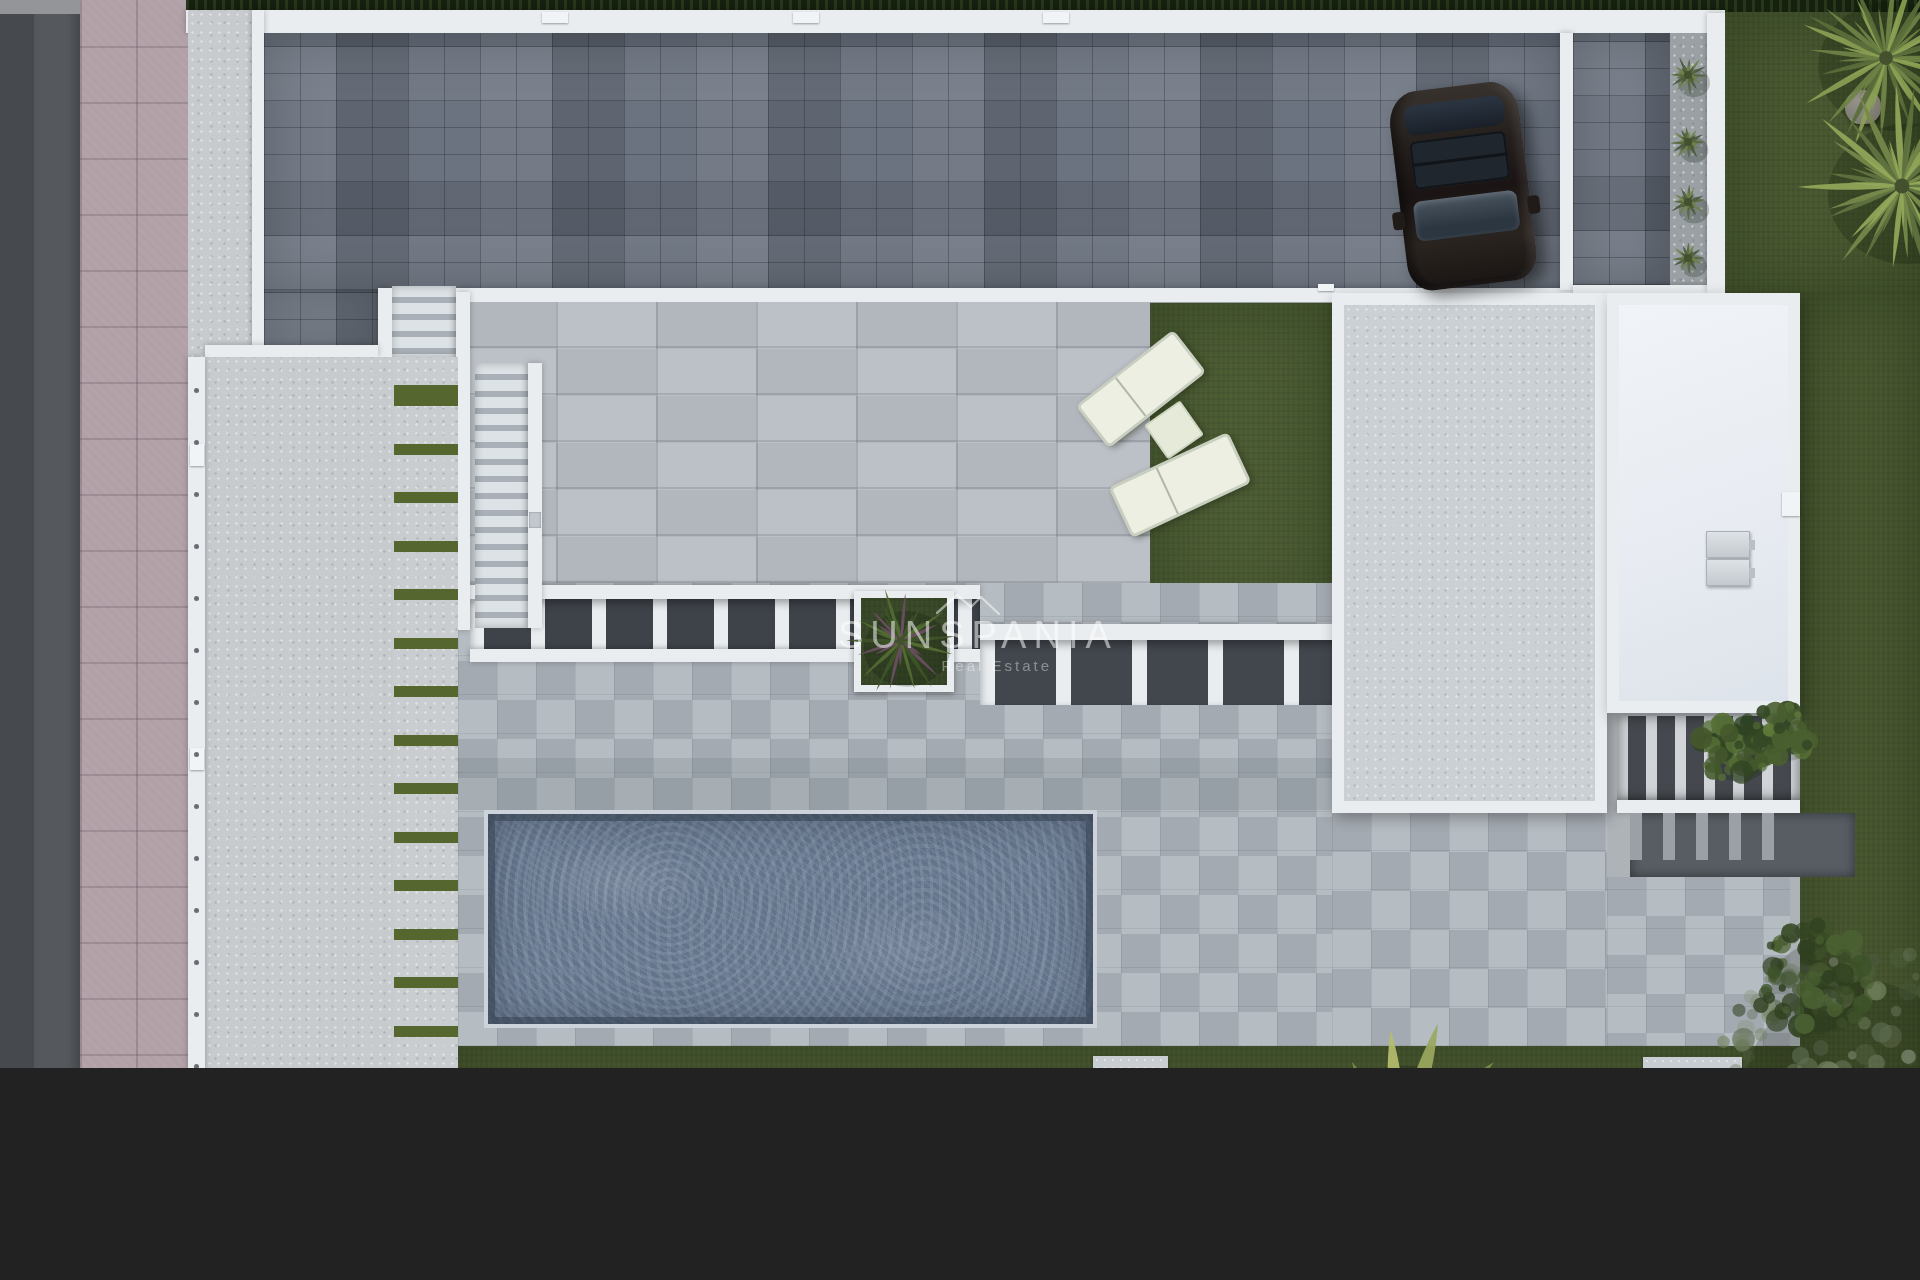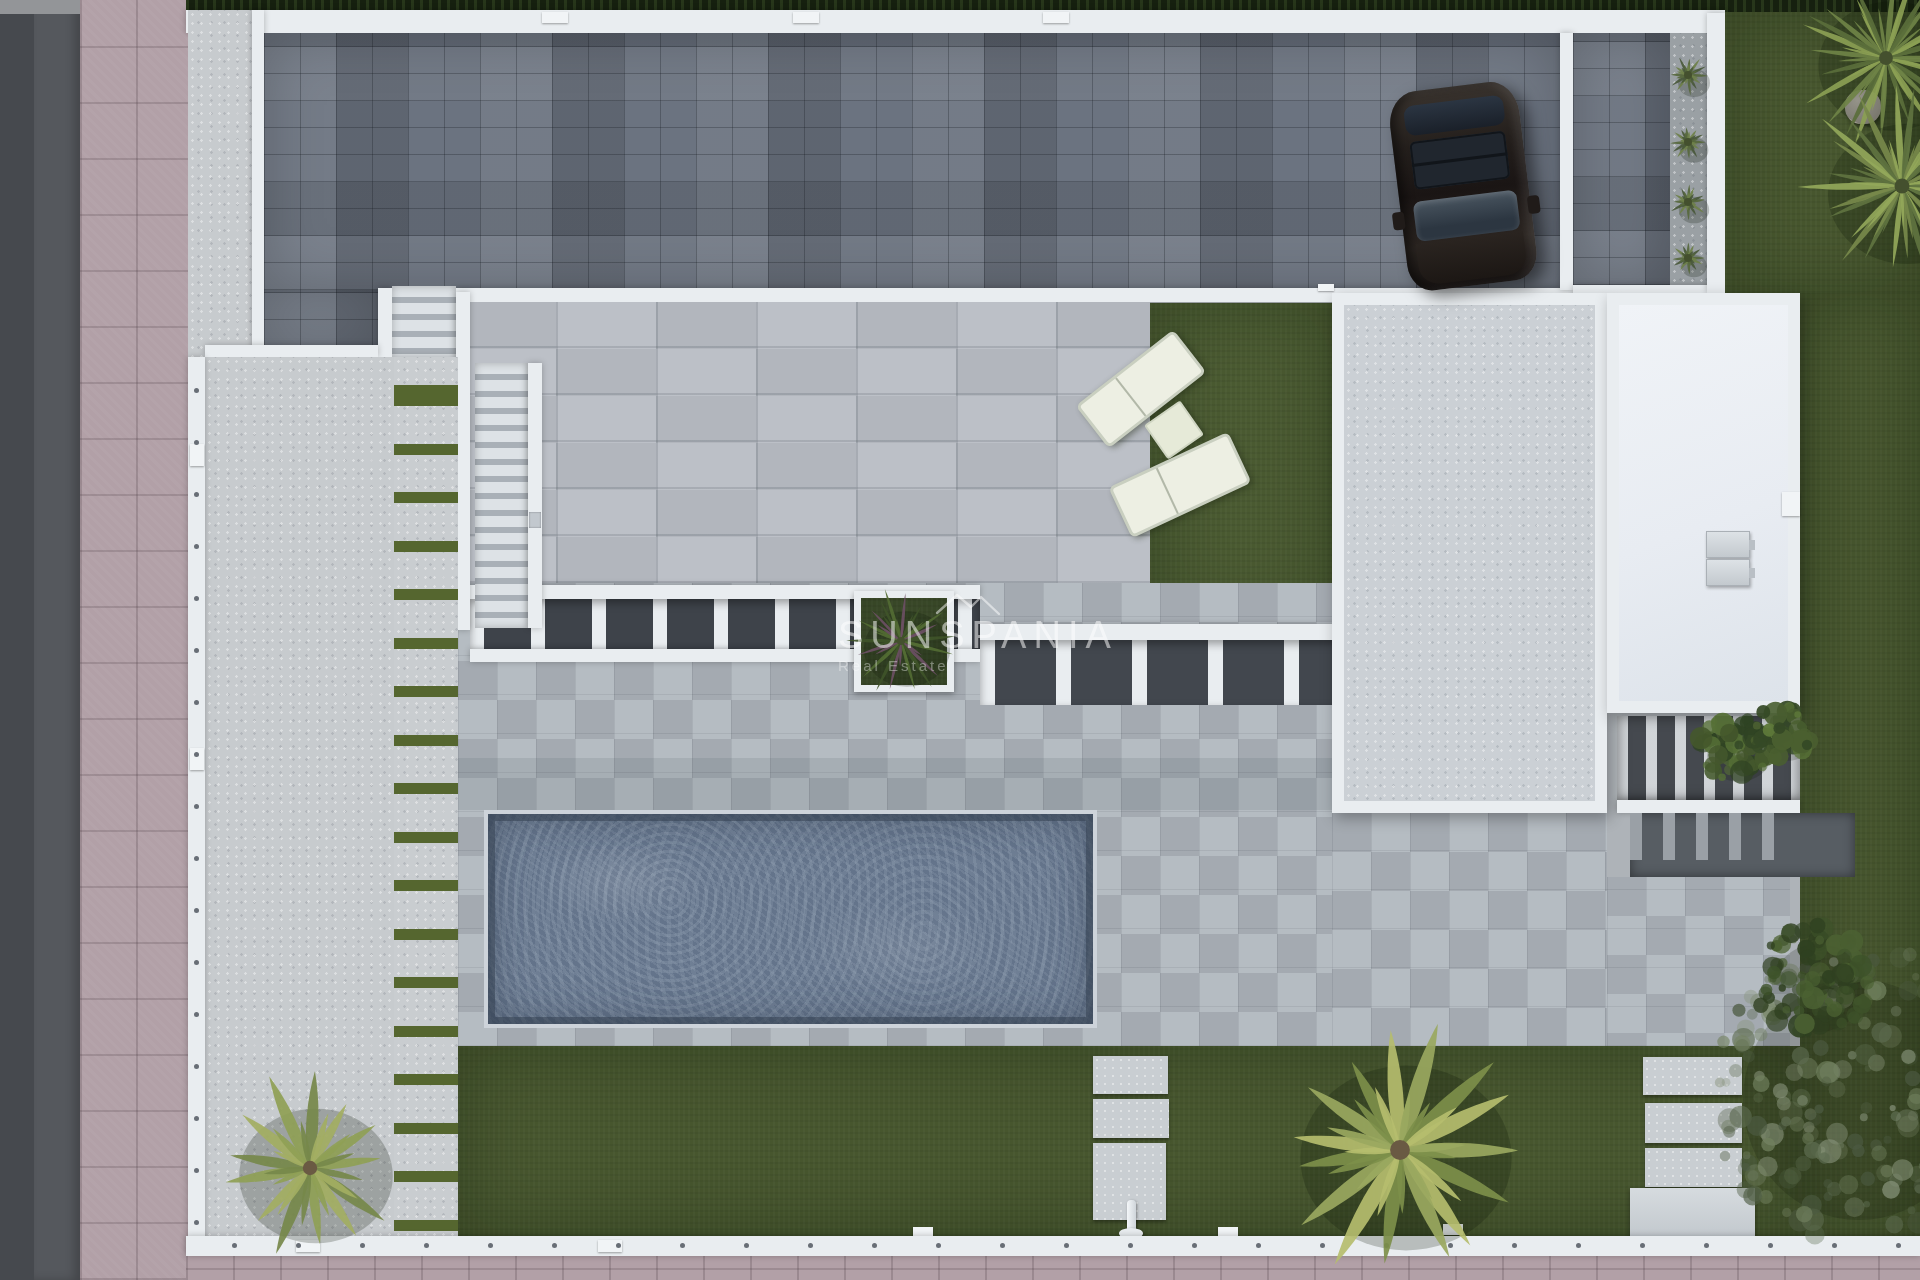--- a/index.html
+++ b/index.html
@@ -1,16 +1,16 @@
 <!DOCTYPE html>
 <html style="--road: #55585d; --road2: #46494e; --roadtop: #939598; --pink: #b2a0a7; --pinkjoint: #9c8a91; --wall: #e9edf0; --concrete: #c7cbce; --stripegreen: #55662f; --pav: #6b7380; --pavdark: #565e6a; --pavlight: #7e8793; --hedge: #16200f; --terrace: #b8bdc4; --lawn: #47562e; --lawn2: #4a5a31; --deck: #aeb5bc; --water: #64748b; --roofspeck: #cbd0d5; --roofwhite: #e8ecf2; --grate: #45494f; --grate2: #575d63; --cushion: #edefe3; --gravel: #9aa0a4;"><head>
 <meta charset="utf-8">
 <style>
   html,body{margin:0;padding:0;background:#222;}
-  #stage{position:relative;width:1920px;height:1280px;overflow:hidden;
+  #stage{position:relative;width:1920px;height:1068px;overflow:hidden;
          background:#aeb3b8;font-family:"Liberation Sans",sans-serif;}
   .abs{position:absolute;}
 
   
   .speckle{
     background-image:
       radial-gradient(rgba(255,255,255,.38) 1px, transparent 1.5px),
       radial-gradient(rgba(70,80,90,.16) 1px, transparent 1.5px);
     background-size:9px 9px,13px 13px;
     background-position:0 0,4px 6px;
@@ -71,21 +71,21 @@
   .cap{position:absolute;background:#f1f4f6;box-shadow:0 1px 2px rgba(0,0,0,.35);}
   .pad{position:absolute;background:#c9ced2;box-shadow:0 2px 3px rgba(0,0,0,.35);}
   .pad.speck{background-image:radial-gradient(rgba(255,255,255,.4) 1px,transparent 1.4px);background-size:8px 8px;}
 
   .lounger{position:absolute;background:var(--cushion,#edefe3);border:3px solid #c9cfc0;border-radius:6px;box-shadow:2px 3px 6px rgba(30,40,20,.45);}
   .lounger .seam{position:absolute;left:38%;top:0;bottom:0;width:2px;background:rgba(120,130,110,.5);}
 
   
   #watermark{position:absolute;left:838px;top:590px;width:260px;z-index:50;text-align:center;pointer-events:none;}
   #watermark .brand{font-size:38px;letter-spacing:7px;color:rgba(255,255,255,.52);font-weight:400;line-height:1.05;}
-  #watermark .tagline{font-size:15px;letter-spacing:3px;color:rgba(255,255,255,.38);text-align:left;padding-right:46px;margin-top:1px;}
+  #watermark .tagline{font-size:15px;letter-spacing:3px;color:rgba(255,255,255,.38);text-align:right;padding-right:46px;margin-top:1px;}
 
   #veg{position:absolute;left:0;top:0;z-index:40;pointer-events:none;}
   #car{z-index:30;}
   .acunit{position:absolute;background:linear-gradient(180deg,#dde2e6,#c3c9ce);border:1px solid #aab0b6;box-shadow:1px 2px 3px rgba(0,0,0,.3);}
   .acunit::after{content:"";position:absolute;right:-6px;top:30%;width:6px;height:40%;background:#b9bfc5;}
 </style>
 </head>
 <body>
 
 <div id="stage">

